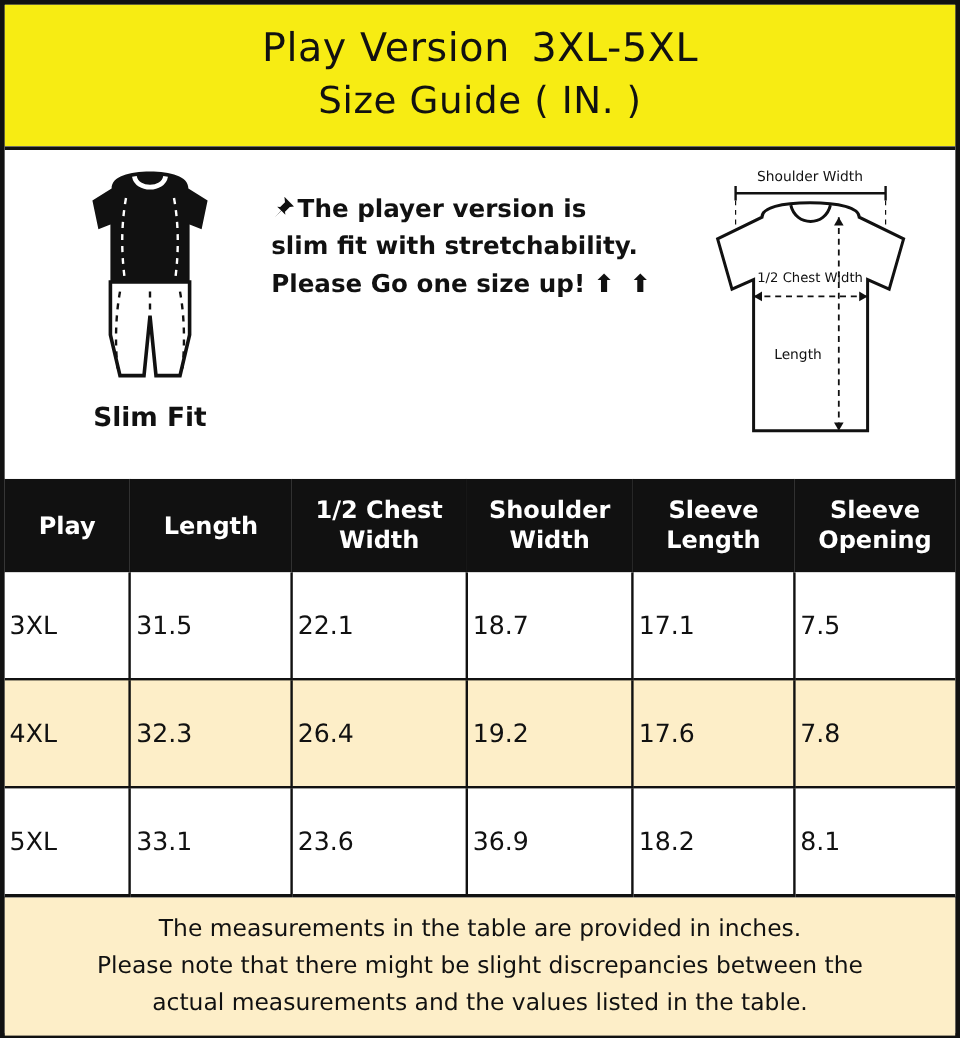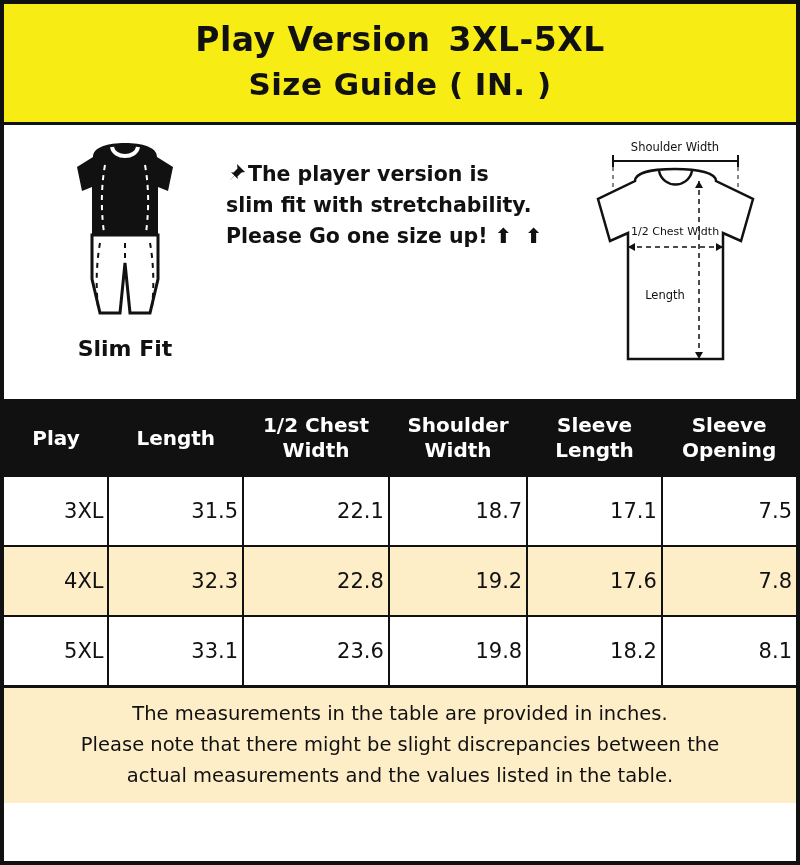--- a/index.html
+++ b/index.html
@@ -23,21 +23,21 @@
   }
 
   
   .header {
     background: #f7ec13;
     padding: 14px 0 16px 0;
     text-align: center;
   }
   .header-line1, .header-line2 {
     font-family: "DejaVu Sans", sans-serif;
-    font-weight: bold;
+    font-weight: normal;
     color: #111111;
     letter-spacing: 0.5px;
   }
   .header-line1 {
     font-size: 33px;
     line-height: 44px;
   }
   .header-line1 .sp {
     display: inline-block;
     width: 18px;
@@ -118,22 +118,22 @@
     font-weight: bold;
     padding: 14px 4px;
     line-height: 25px;
     border-right: 1px solid #111111;
     vertical-align: middle;
   }
   table.size-table thead th:last-child { border-right: none; }
   table.size-table tbody td {
     font-size: 21px;
     color: #111111;
-    text-align: right;
-    padding: 22px 4px;
+    text-align: left;
+    padding: 32px 4px;
     border-bottom: 2px solid #111111;
     border-right: 2px solid #111111;
     background: #ffffff;
   }
   table.size-table tbody td:last-child { border-right: none; }
   table.size-table tbody tr.alt td {
     background: #fdeec8;
   }
   table.size-table tbody tr:last-child td {
     border-bottom: 3px solid #111111;
@@ -268,30 +268,30 @@
         <td>3XL</td>
         <td>31.5</td>
         <td>22.1</td>
         <td>18.7</td>
         <td>17.1</td>
         <td>7.5</td>
       </tr>
       <tr class="alt">
         <td>4XL</td>
         <td>32.3</td>
-        <td>22.8</td>
+        <td>26.4</td>
         <td>19.2</td>
         <td>17.6</td>
         <td>7.8</td>
       </tr>
       <tr>
         <td>5XL</td>
         <td>33.1</td>
         <td>23.6</td>
-        <td>19.8</td>
+        <td>36.9</td>
         <td>18.2</td>
         <td>8.1</td>
       </tr>
     </tbody>
   </table>
 
   <div class="footer">
     <div>The measurements in the table are provided in inches.</div>
     <div>Please note that there might be slight discrepancies between the</div>
     <div>actual measurements and the values listed in the table.</div>

